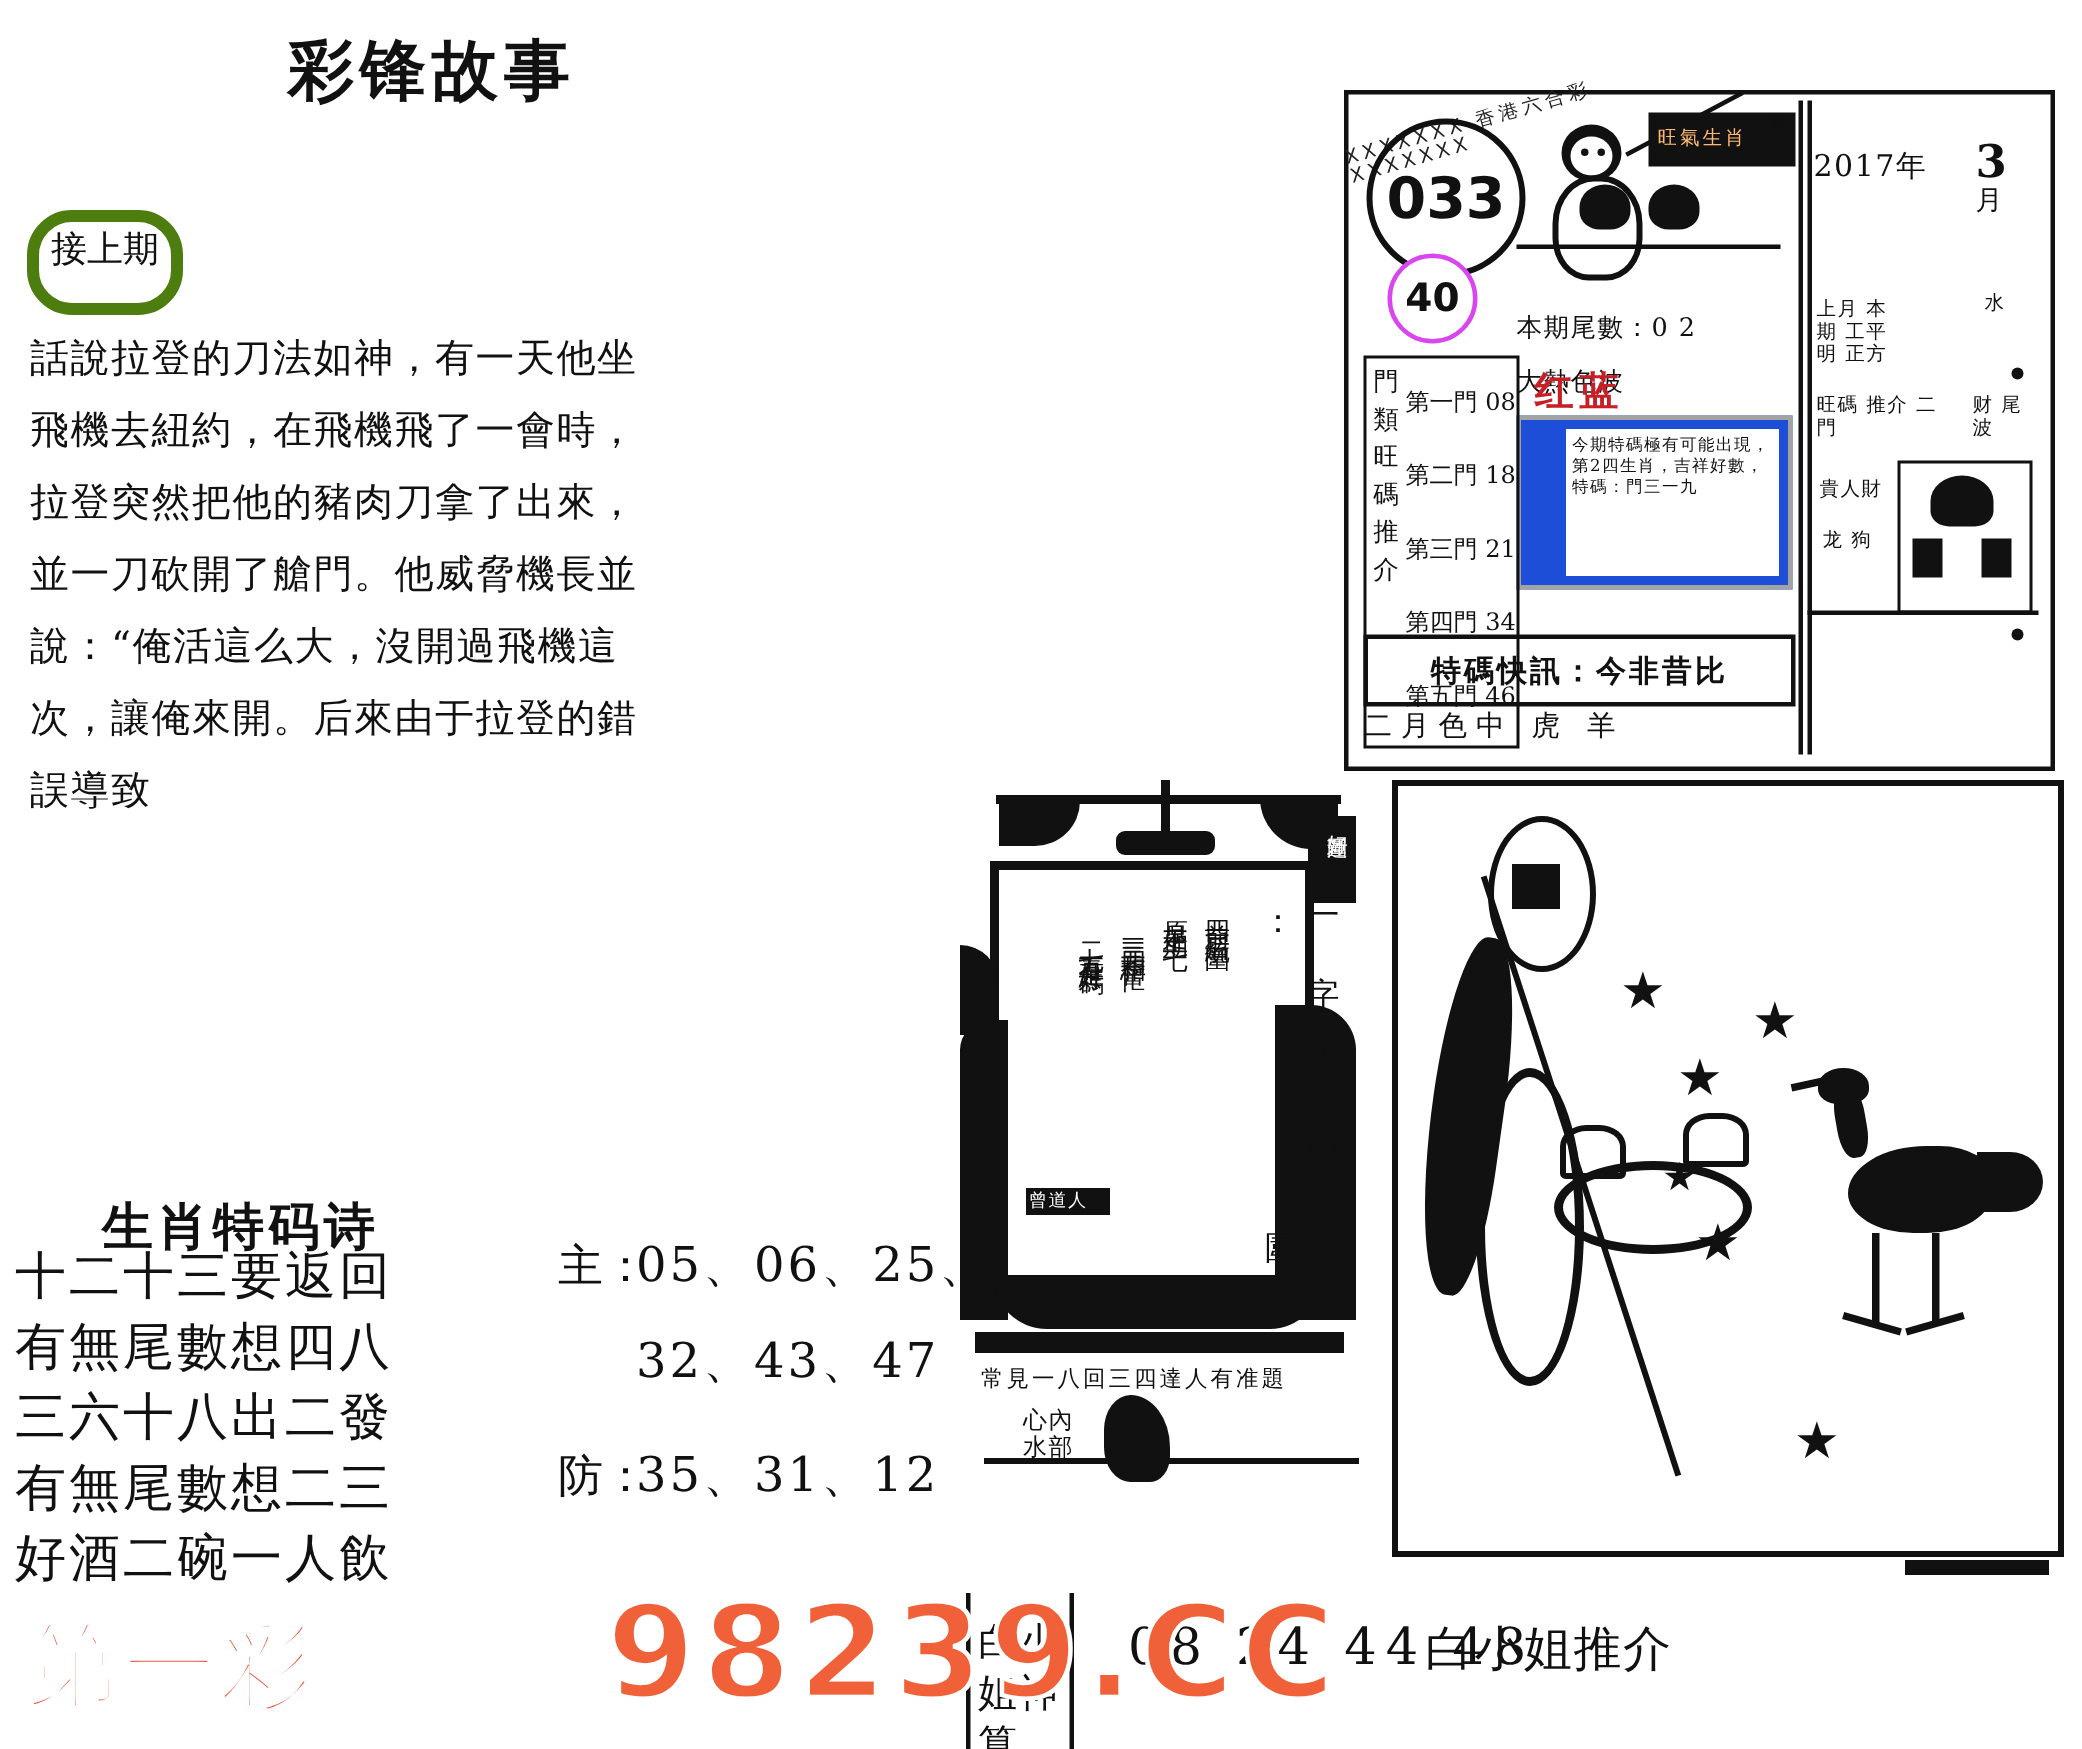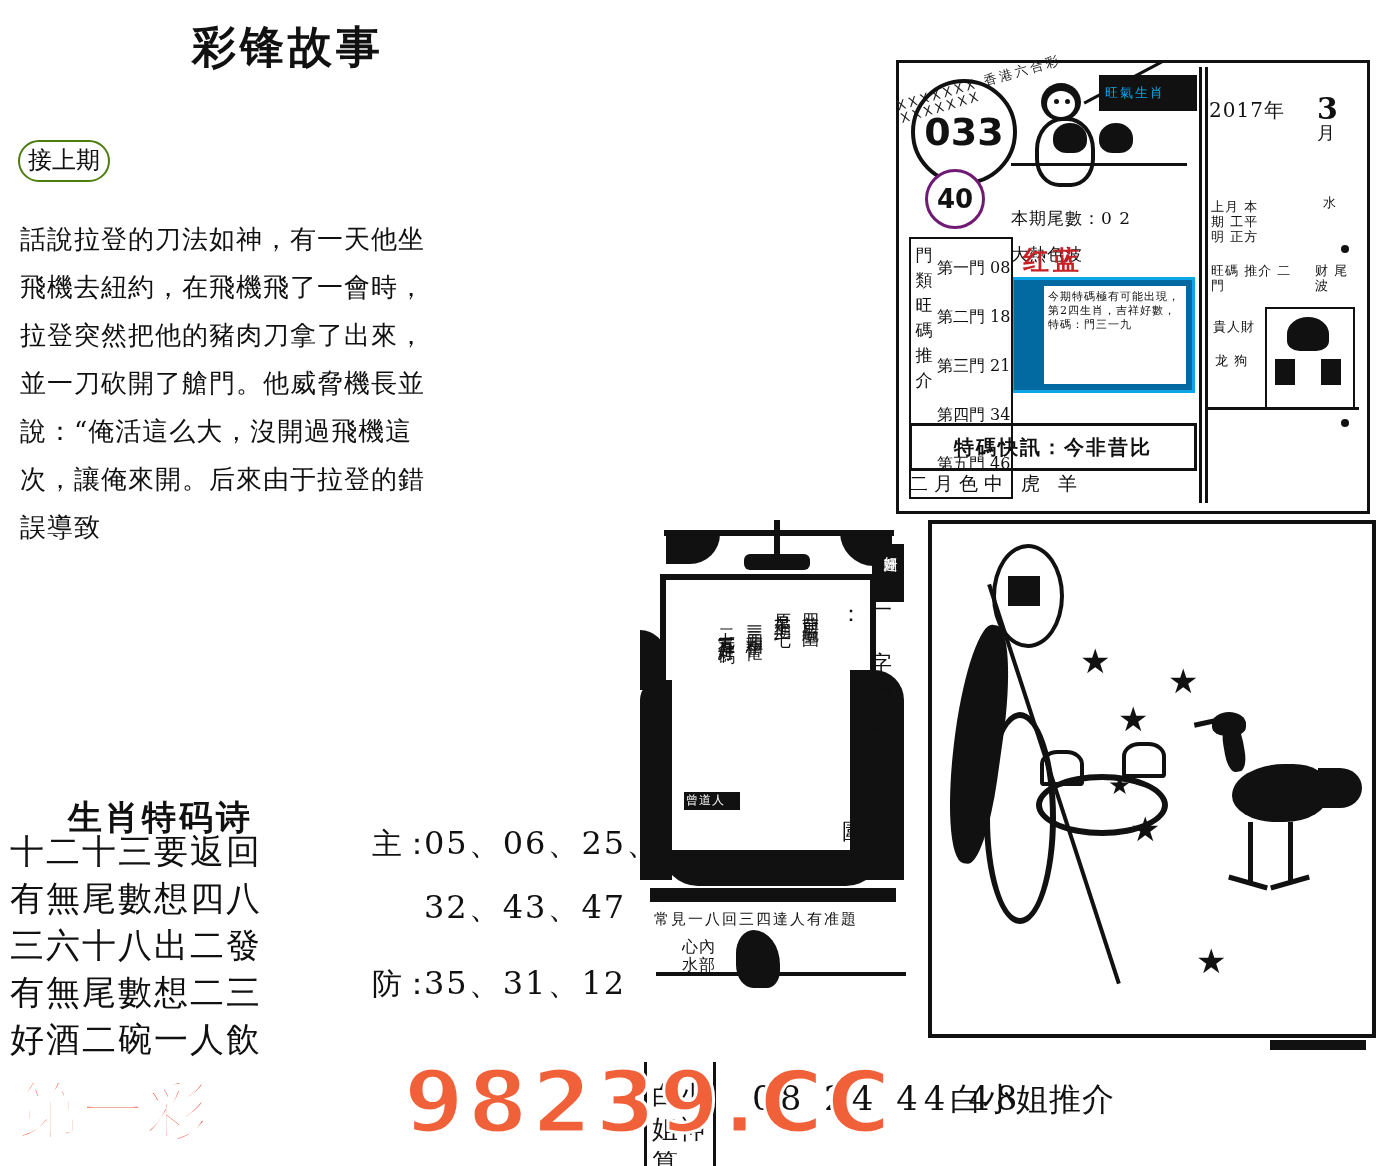--- a/index.html
+++ b/index.html
@@ -5,55 +5,55 @@
   html,body{margin:0;padding:0;background:#fff;}
   body{width:1388px;height:1166px;position:relative;overflow:hidden;
        font-family:"DejaVu Serif","Liberation Serif",serif;color:#111;}
   .page{position:absolute;left:0;top:0;width:1388px;height:1166px;}
 
   
   .title{position:absolute;left:192px;top:18px;font-size:44px;font-weight:bold;
          letter-spacing:4px;font-family:"DejaVu Sans","Liberation Sans",sans-serif;}
   .subtitle{position:absolute;left:140px;top:104px;font-size:30px;letter-spacing:2px;}
   .contbox{position:absolute;left:18px;top:140px;font-size:24px;}
-  .contbox .wrap{display:inline-block;padding:2px 8px 4px 8px;
-      border:2px solid #4d7c0f;border-radius:30px;}
+  .contbox .wrap{display:inline-block;padding:2px 8px 20px 8px;
+      border:8px solid #4d7c0f;border-radius:30px;}
   .colL{position:absolute;left:20px;top:215px;width:430px;font-size:26px;line-height:48px;letter-spacing:1px;}
   .colR{position:absolute;left:466px;top:175px;width:390px;font-size:24px;line-height:49px;letter-spacing:1px;}
 
   
   .card{position:absolute;left:896px;top:60px;width:468px;height:448px;
         border:3px solid #111;background:#fff;}
   .card .ticket{position:absolute;left:4px;top:4px;width:296px;height:436px;border-right:3px solid #111;}
   .badge{position:absolute;left:8px;top:12px;width:98px;height:98px;border-radius:50%;
          border:4px solid #111;display:flex;align-items:center;justify-content:center;
          font-size:38px;font-weight:bold;font-family:"DejaVu Sans",sans-serif;}
   .badge2{position:absolute;left:22px;top:102px;width:54px;height:54px;border-radius:50%;
-         border:3px solid #701a75;display:flex;align-items:center;justify-content:center;
+         border:3px solid #d946ef;display:flex;align-items:center;justify-content:center;
          font-size:26px;font-weight:bold;font-family:"DejaVu Sans",sans-serif;background:#fff;}
   .diag{position:absolute;left:4px;top:6px;width:180px;height:110px;overflow:hidden;
         font-size:13px;color:#222;line-height:13px;letter-spacing:3px;
         transform:rotate(-16deg);font-family:"DejaVu Sans",sans-serif;}
   .mascot{position:absolute;left:126px;top:16px;width:64px;height:108px;}
   .mascot .head{position:absolute;left:12px;top:0;width:40px;height:38px;border-radius:50%;
        background:#111;}
   .mascot .face{position:absolute;left:18px;top:8px;width:28px;height:26px;border-radius:50%;
        background:#fff;}
   .mascot .eyeL,.mascot .eyeR{position:absolute;top:16px;width:5px;height:5px;background:#111;border-radius:50%;}
   .mascot .eyeL{left:25px;} .mascot .eyeR{left:36px;}
   .mascot .body{position:absolute;left:6px;top:34px;width:52px;height:62px;border-radius:46% 46% 40% 40%;
        border:4px solid #111;background:#fff;}
   .rod{position:absolute;left:176px;top:14px;width:88px;height:3px;background:#111;
        transform:rotate(-28deg);}
   .inkband{position:absolute;left:196px;top:8px;width:98px;height:36px;background:#111;}
-  .inkband span{color:#0ea5e9;font-size:13px;line-height:36px;padding-left:6px;letter-spacing:2px;}
+  .inkband span{color:#fdba74;font-size:13px;line-height:36px;padding-left:6px;letter-spacing:2px;}
   .zh{position:absolute;right:6px;top:6px;font-size:12px;letter-spacing:1px;}
   .rowtxt{position:absolute;font-size:17px;letter-spacing:1px;}
   .redblue{position:absolute;left:120px;top:176px;font-size:26px;color:#c62026;letter-spacing:4px;font-weight:bold;}
-  .blackbox{position:absolute;left:108px;top:210px;width:178px;height:110px;border:3px solid #0ea5e9;background:#0369a1;}
+  .blackbox{position:absolute;left:108px;top:210px;width:178px;height:110px;border:3px solid #a3a3a3;background:#1d4ed8;}
   .blackbox .inner{position:absolute;left:30px;top:6px;width:142px;height:98px;background:#fff;
         font-size:11px;line-height:14px;padding:4px;box-sizing:border-box;letter-spacing:1px;}
   .mentable{position:absolute;left:6px;top:170px;width:100px;height:258px;border:2px solid #111;}
   .mentable .lab{position:absolute;left:2px;top:4px;width:22px;font-size:17px;line-height:25px;text-align:center;letter-spacing:0;}
   .mentable .rows{position:absolute;left:26px;top:4px;width:70px;}
   .mentable .rows div{font-size:16px;line-height:49px;white-space:nowrap;}
   .banner{position:absolute;left:6px;top:356px;width:282px;height:42px;border:3px solid #111;
       display:flex;align-items:center;justify-content:center;font-size:20px;letter-spacing:2px;font-weight:bold;}
   .banner2{position:absolute;left:6px;top:404px;width:282px;font-size:19px;letter-spacing:6px;}
   .dateblk{position:absolute;left:306px;top:4px;width:154px;height:436px;}

